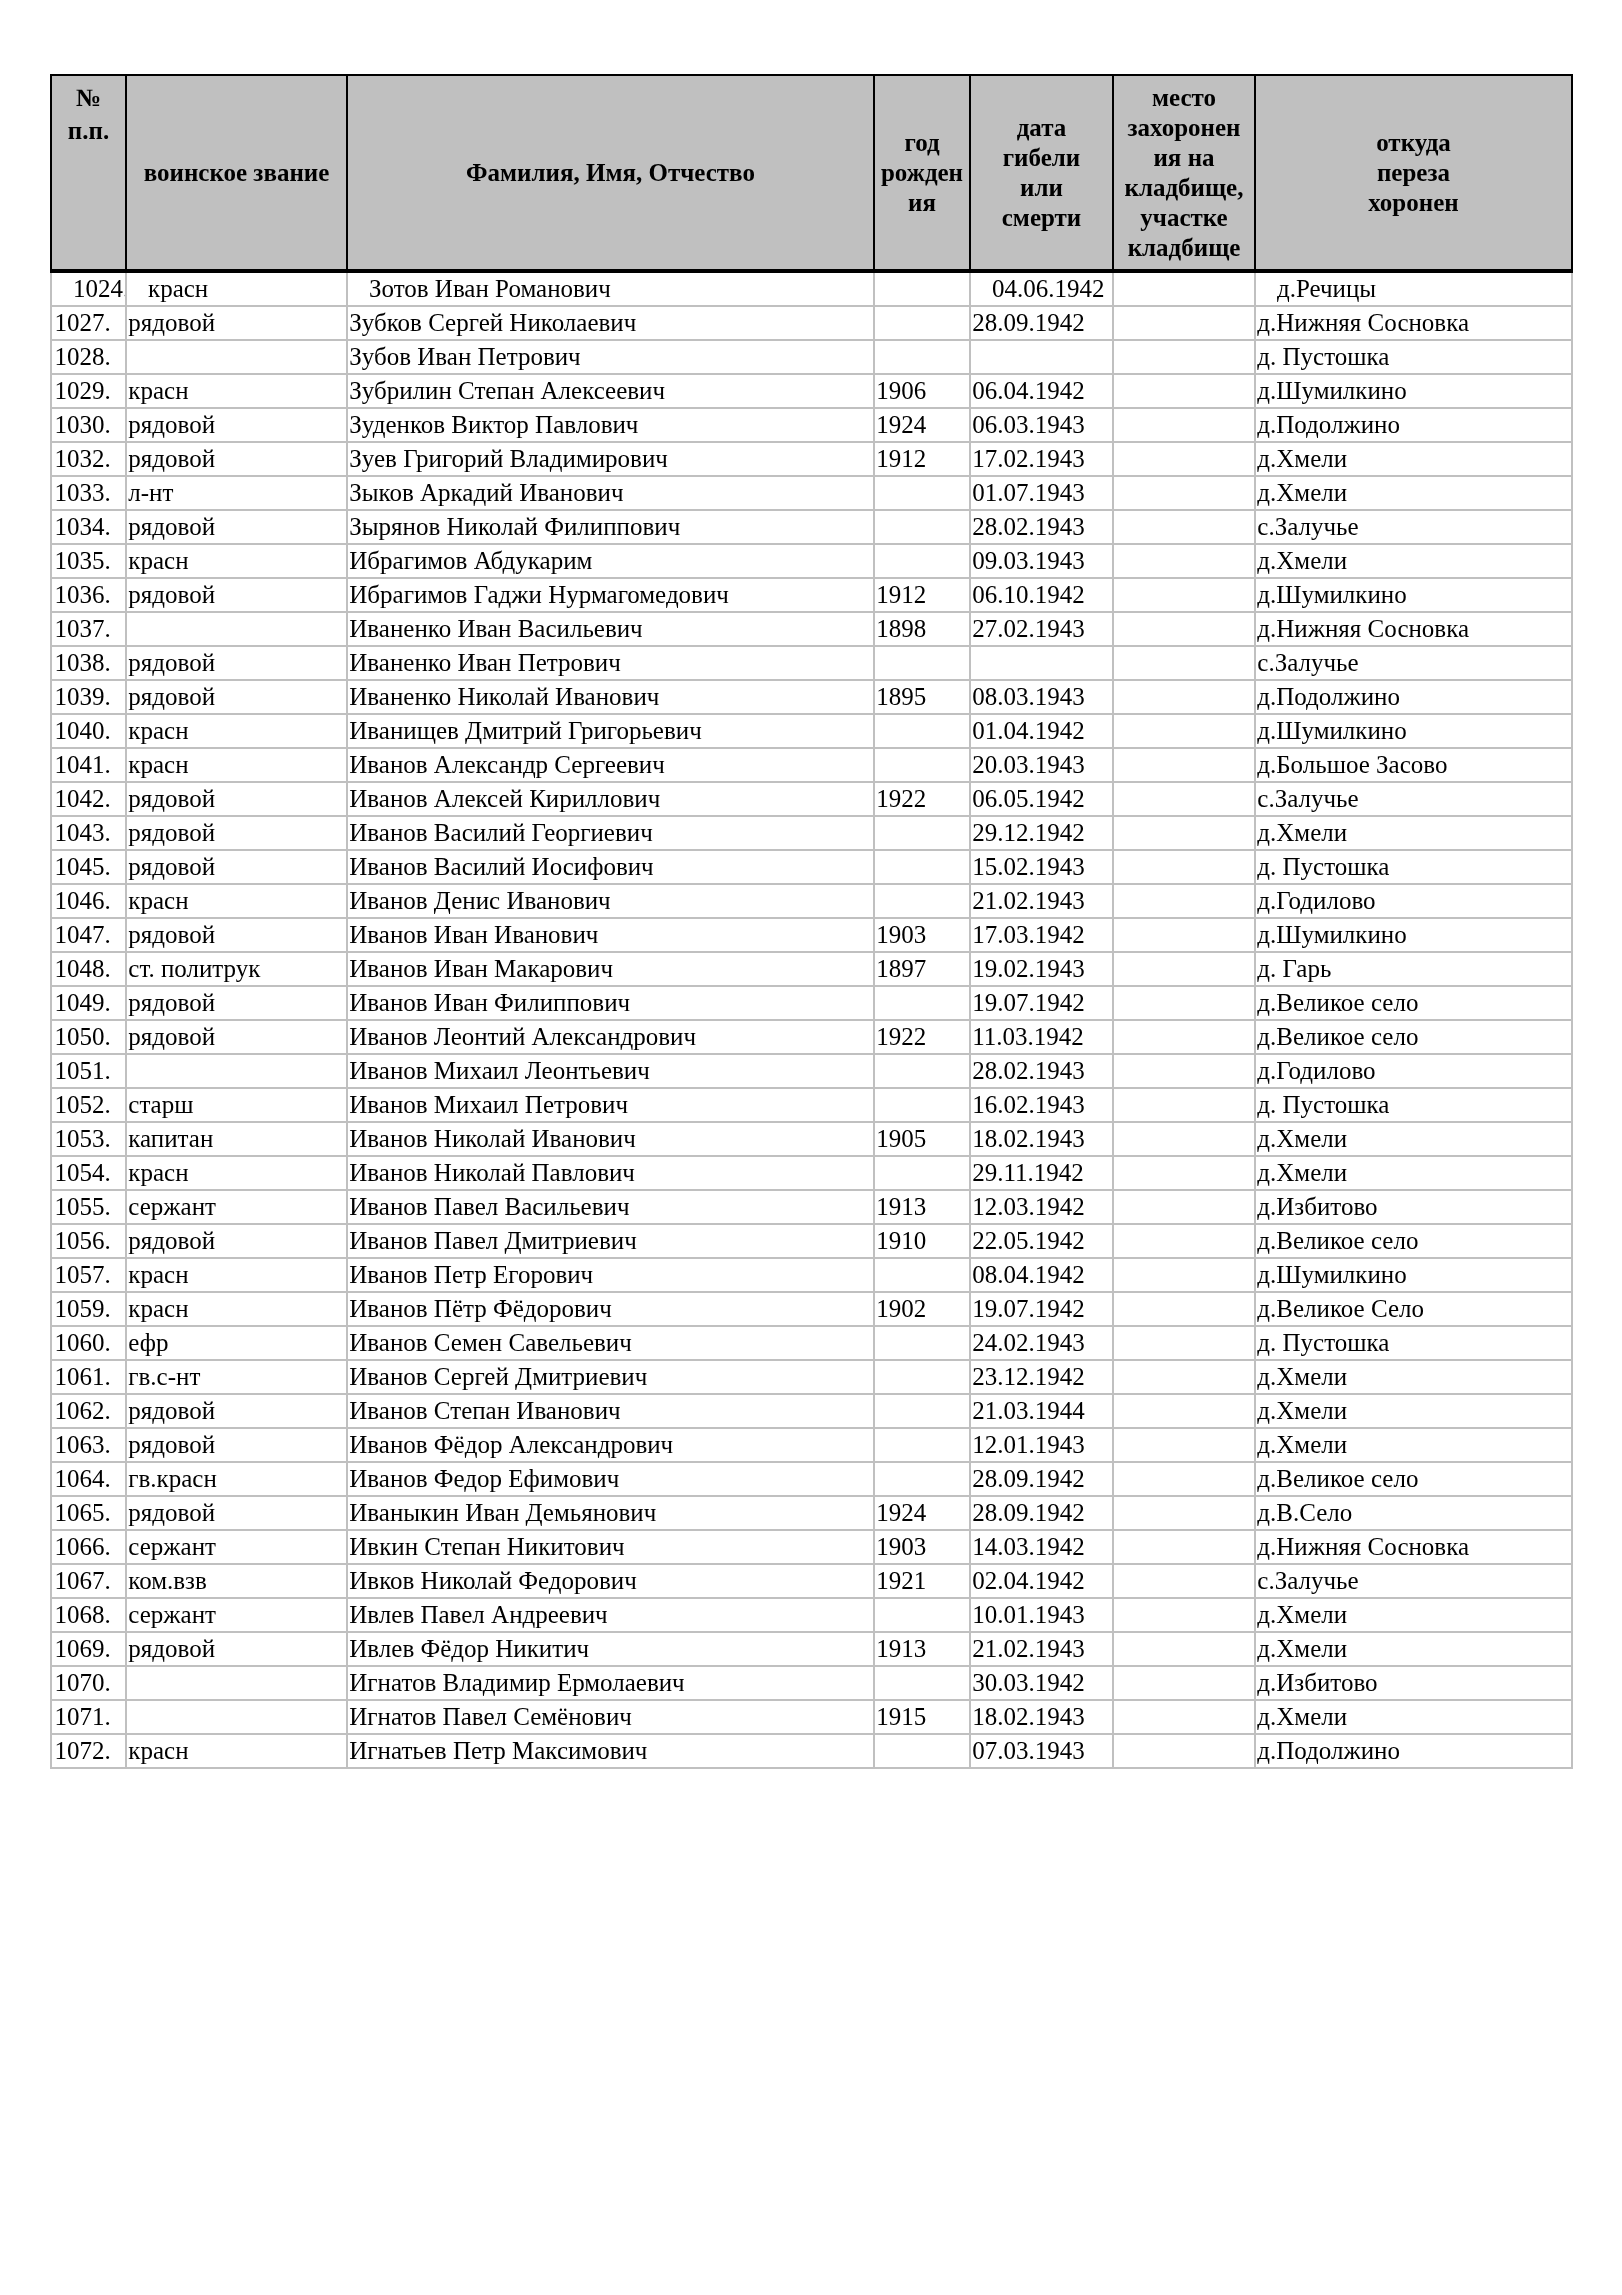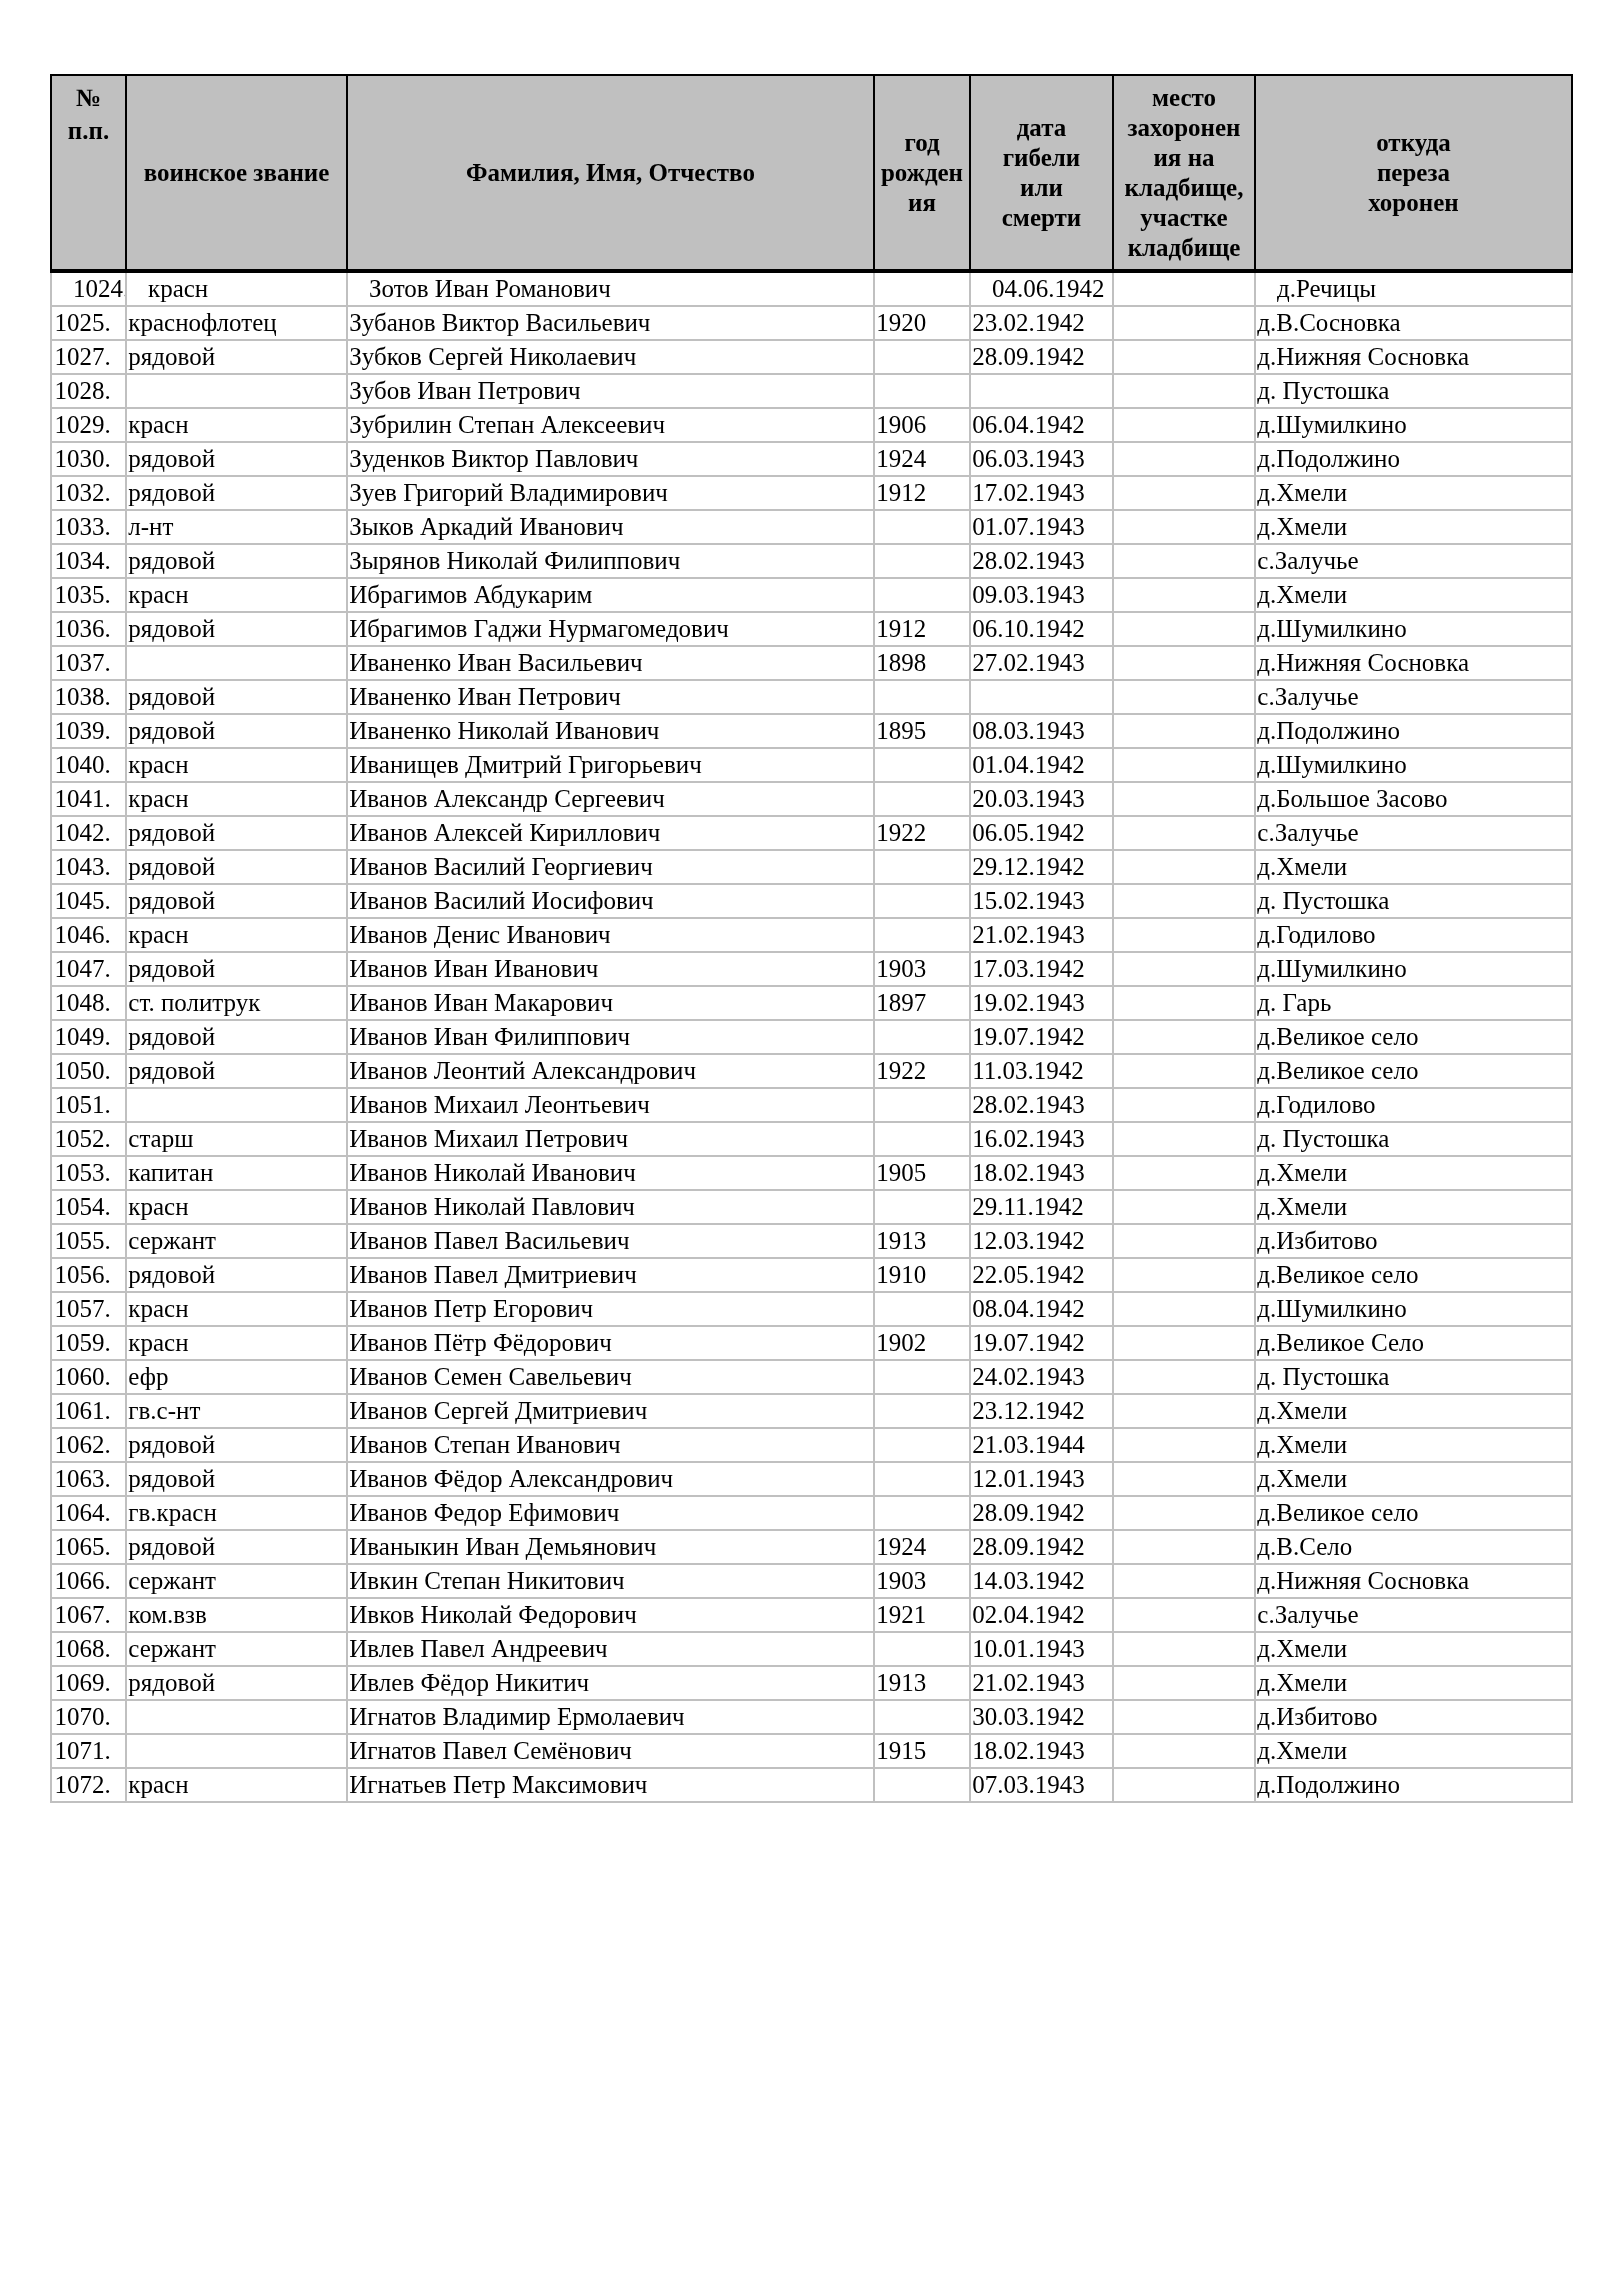--- a/index.html
+++ b/index.html
@@ -80,29 +80,20 @@
       <tr>
         <td class="num">1024.</td>
         <td>красн</td>
         <td>Зотов Иван Романович</td>
         <td></td>
         <td>04.06.1942</td>
         <td></td>
         <td>д.Речицы</td>
       </tr>
       <tr>
-        <td class="num">1025.</td>
-        <td>краснофлотец</td>
-        <td>Зубанов Виктор Васильевич</td>
-        <td>1920</td>
-        <td>23.02.1942</td>
-        <td></td>
-        <td>д.В.Сосновка</td>
-      </tr>
-      <tr>
         <td class="num">1027.</td>
         <td>рядовой</td>
         <td>Зубков Сергей Николаевич</td>
         <td></td>
         <td>28.09.1942</td>
         <td></td>
         <td>д.Нижняя Сосновка</td>
       </tr>
       <tr>
         <td class="num">1028.</td>

